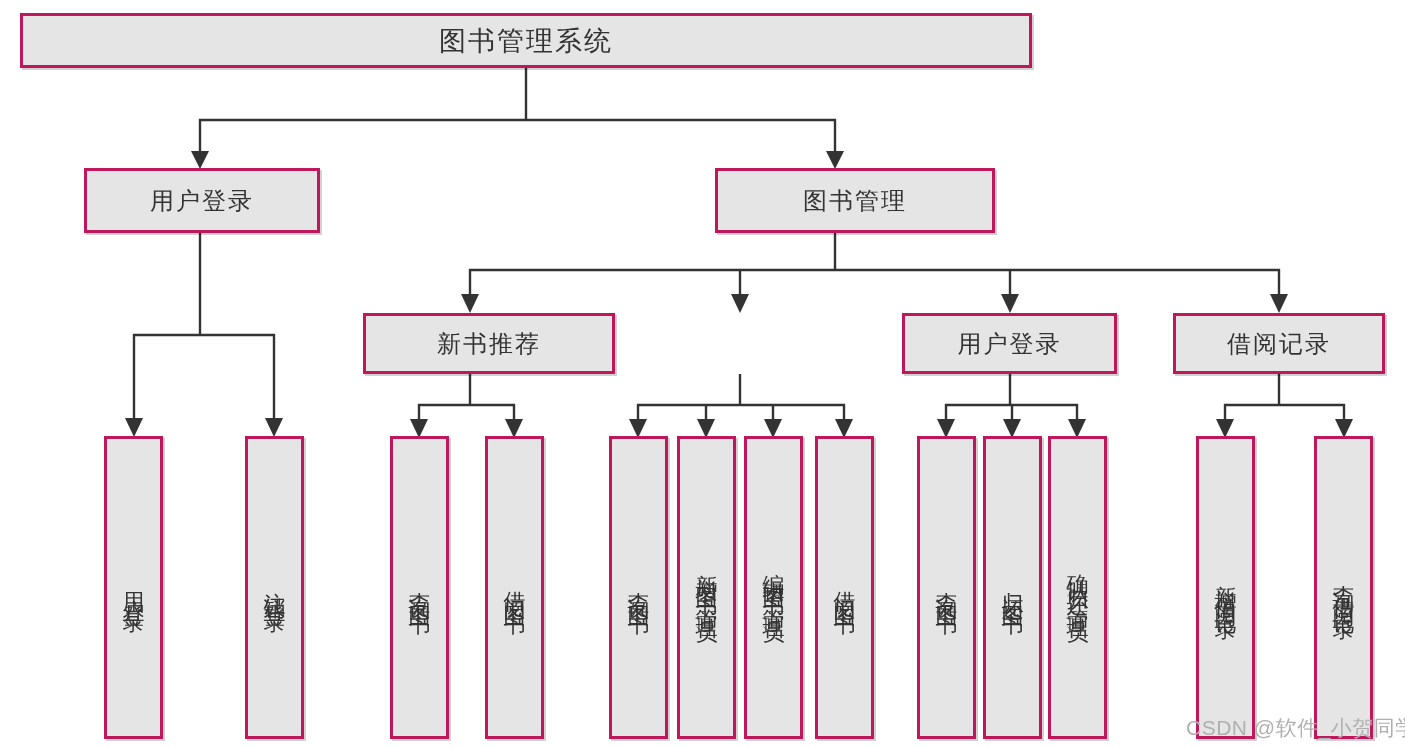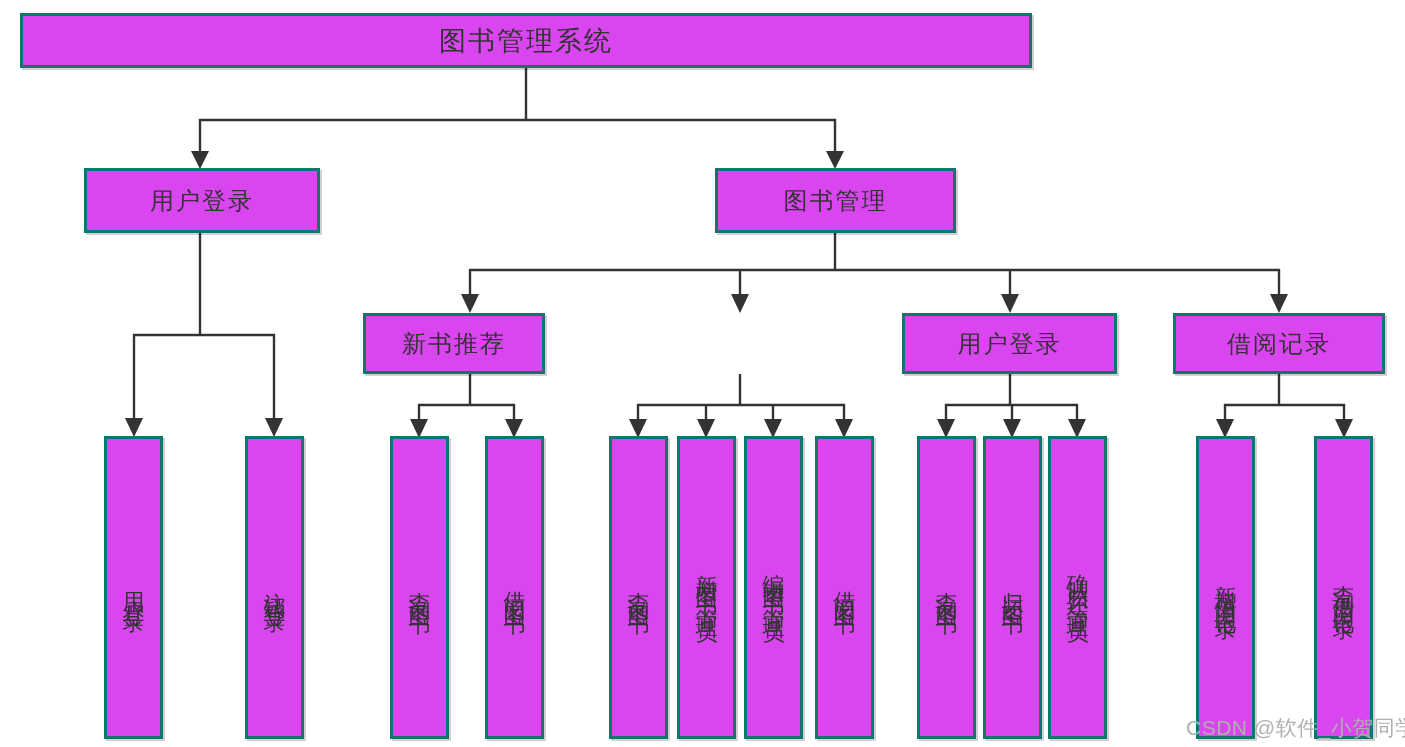--- a/index.html
+++ b/index.html
@@ -27,22 +27,22 @@
     stroke: #333333;
     stroke-width: 2.4;
   }
   .connectors polygon {
     fill: #333333;
     stroke: none;
   }
   .node {
     position: absolute;
     box-sizing: border-box;
-    background: #d946ef;
-    border: 3px solid #0f766e;
+    background: #e5e5e5;
+    border: 3px solid #be185d;
     display: flex;
     align-items: center;
     justify-content: center;
     color: #333333;
     box-shadow: 2px 2px 0 rgba(0,0,0,0.18);
   }
   .root-label {
     font-size: 27px;
     letter-spacing: 2px;
     white-space: nowrap;
@@ -156,25 +156,25 @@
     </g>
   </svg>
 
   <div class="node" style="left:20px; top:13px; width:1012px; height:55px;">
     <span class="root-label">图书管理系统</span>
   </div>
 
   <div class="node" style="left:84px; top:168px; width:236px; height:65px;">
     <span class="h-label">用户登录</span>
   </div>
-  <div class="node" style="left:715px; top:168px; width:241px; height:65px;">
+  <div class="node" style="left:715px; top:168px; width:280px; height:65px;">
     <span class="h-label">图书管理</span>
   </div>
 
-  <div class="node" style="left:363px; top:313px; width:182px; height:61px;">
+  <div class="node" style="left:363px; top:313px; width:252px; height:61px;">
     <span class="h-label">新书推荐</span>
   </div>
   <div class="node" style="left:902px; top:313px; width:215px; height:61px;">
     <span class="h-label">用户登录</span>
   </div>
   <div class="node" style="left:1173px; top:313px; width:212px; height:61px;">
     <span class="h-label">借阅记录</span>
   </div>
 
   <div class="node leaf" style="left:104px; top:436px;">

